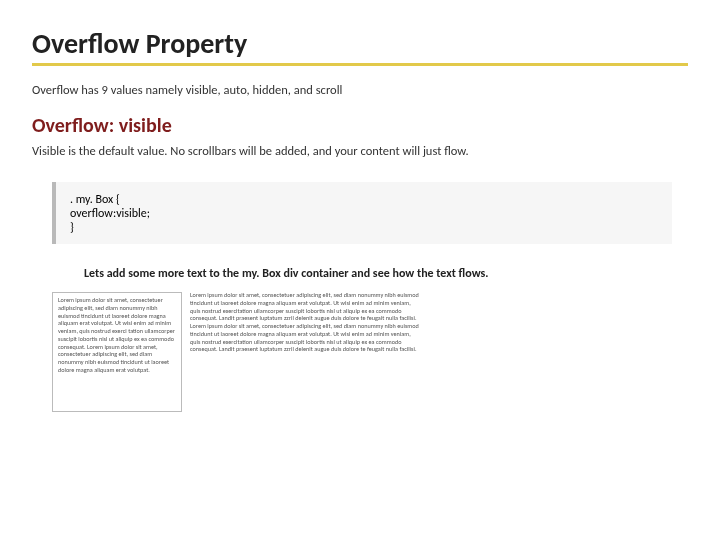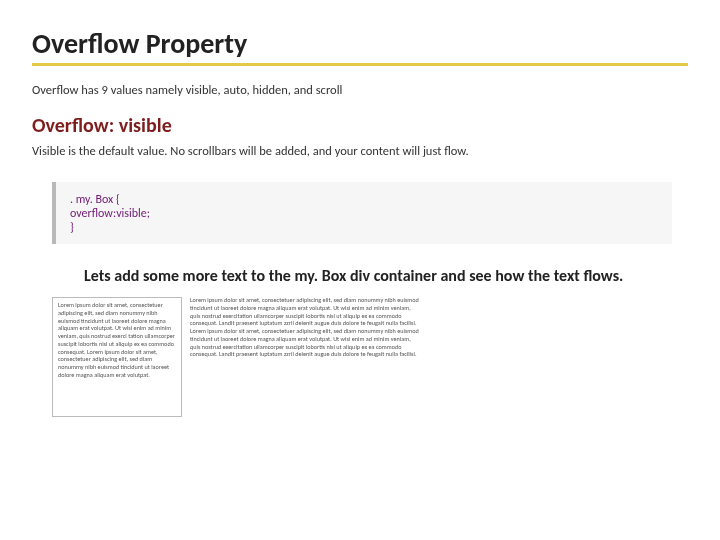--- a/index.html
+++ b/index.html
@@ -34,28 +34,28 @@
     font-size: 12.5px;
     color: #333;
     margin-bottom: 24px;
   }
   .code-block {
     margin-left: 20px;
     border-left: 4px solid #b9b9b9;
     background: #f6f6f6;
     padding: 10px 14px;
     font-size: 12px;
-    color: #701a75;
+    color: #000000;
     font-family: Calibri, Arial, sans-serif;
     white-space: pre-line;
     margin-bottom: 22px;
     width: 620px;
   }
   .p-bold {
-    font-size: 16px;
+    font-size: 12px;
     font-weight: 700;
     color: #222;
     margin-left: 20px;
     margin-bottom: 12px;
     padding-left: 32px;
   }
   .demo-wrap {
     margin-left: 20px;
     position: relative;
   }

